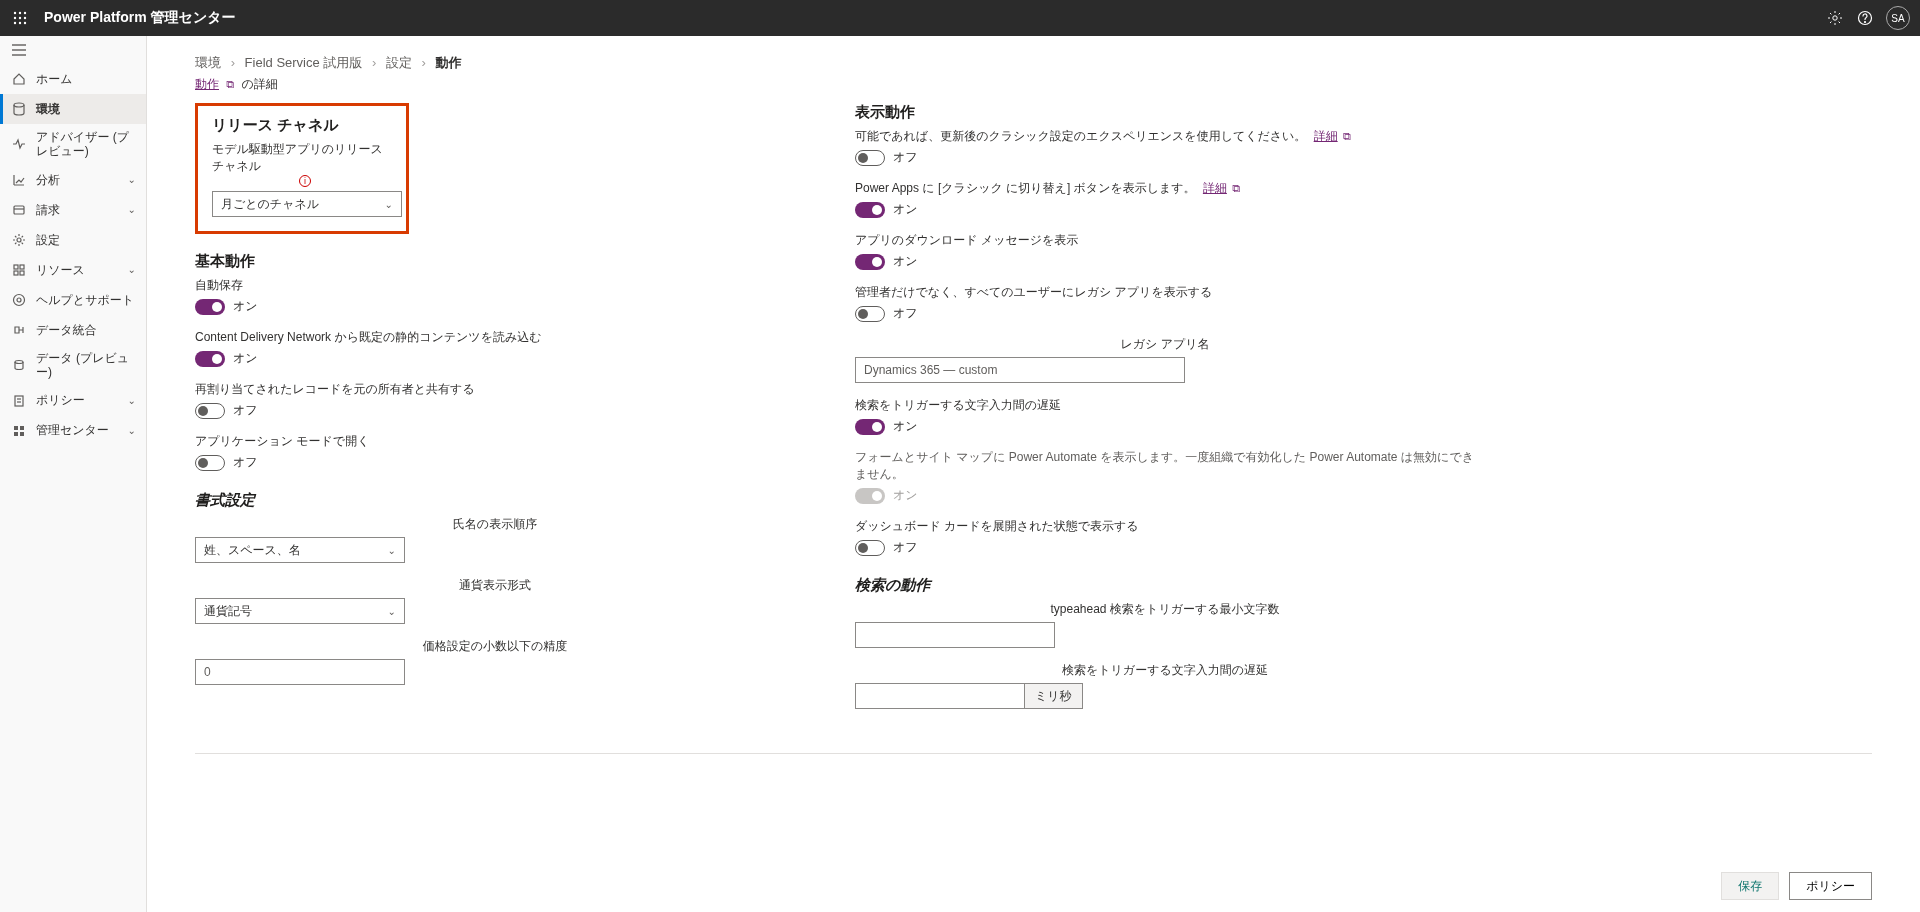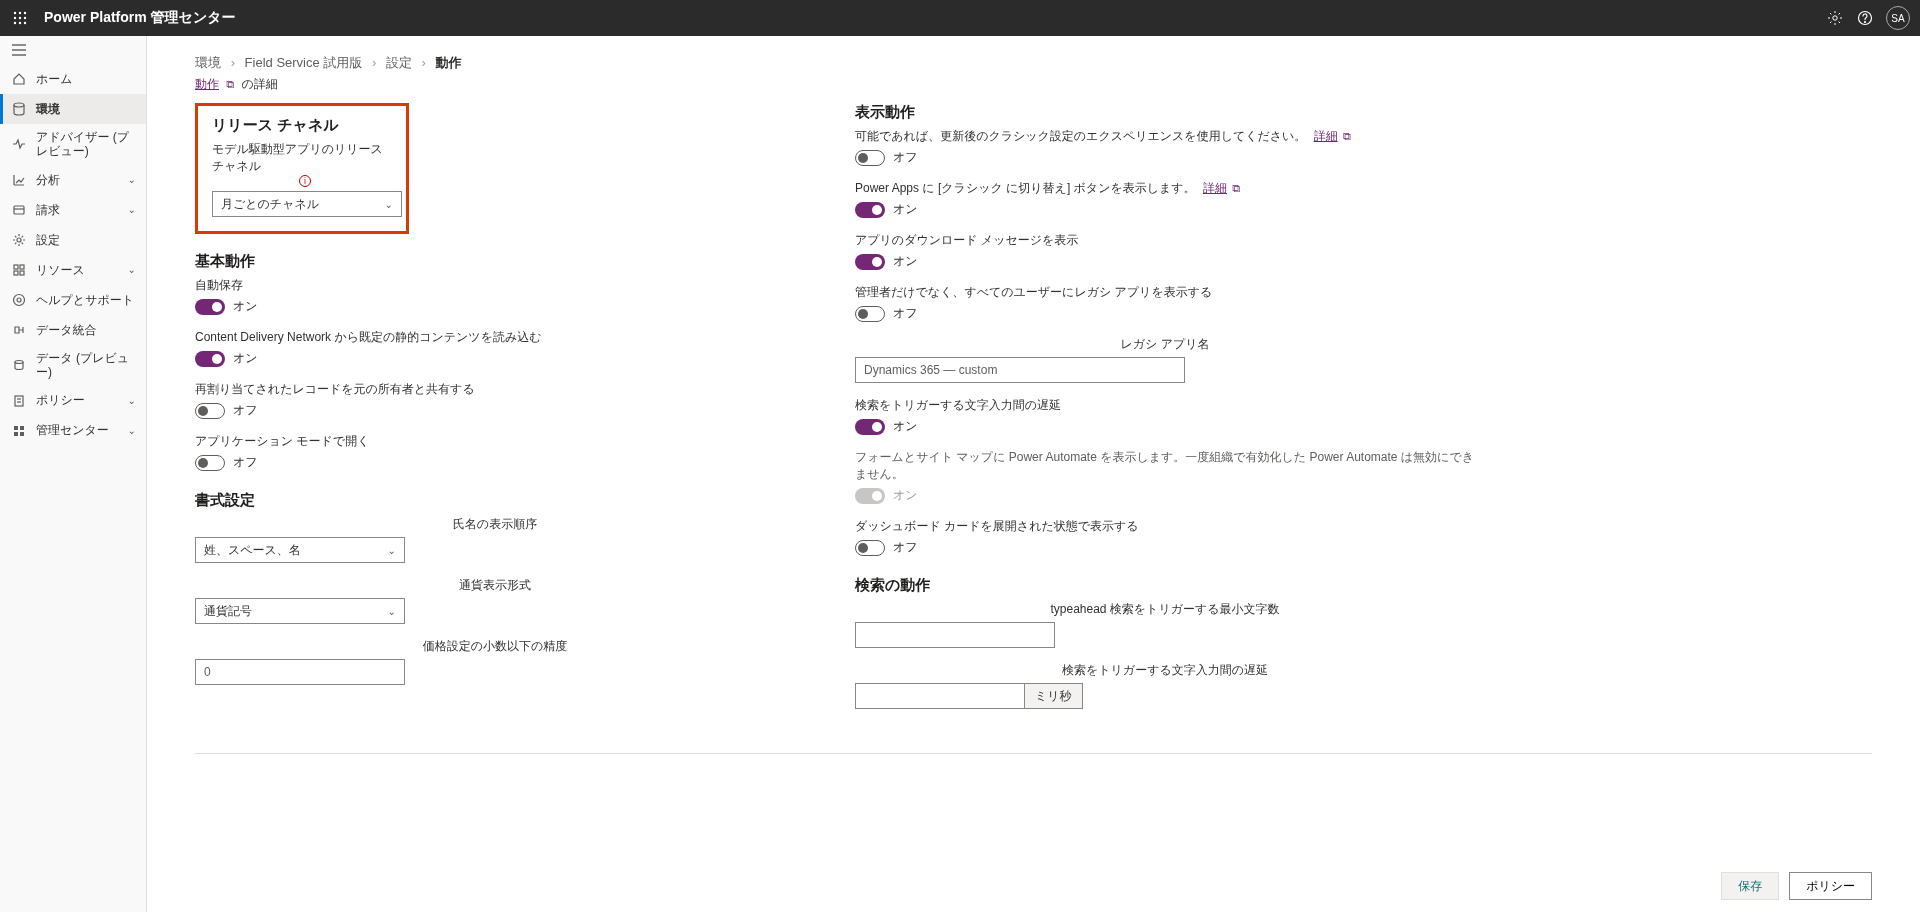--- a/index.html
+++ b/index.html
@@ -26,21 +26,21 @@
 .bc .current { color: #323130; font-weight: 600; }
 .sublink { font-size: 12px; margin-bottom: 10px; }
 .sublink a { color: #742774; text-decoration: underline; }
 .sublink .ext { margin-left: 4px; color: #742774; font-size: 11px; }
 .sublink .suffix { color: #323130; margin-left: 4px; }
 .cols { display: flex; gap: 60px; }
 .col { flex: 0 0 600px; }
 .col.right { flex: 0 0 620px; }
 .red-box { border: 3px solid #d83b01; padding: 10px 14px 14px 14px; margin-bottom: 18px; width: 214px; }
 .section-title { font-size: 15px; font-weight: 600; margin-bottom: 6px; color: #201f1e; }
-.section-title.mt { margin-top: 20px; }
+.section-title.mt { margin-top: 20px; font-style: italic; }
 .field-label { font-size: 12px; color: #323130; margin-bottom: 4px; display: flex; align-items: center; flex-direction: column; }
 .field-label .info { margin-left: 6px; width: 12px; height: 12px; border: 1px solid #c00; border-radius: 50%; font-size: 9px; color: #c00; display: flex; align-items: center; justify-content: center; }
 .dropdown { border: 1px solid #8a8886; height: 26px; display: flex; align-items: center; padding: 0 8px; font-size: 12px; background: #fff; cursor: pointer; justify-content: space-between; }
 .dropdown .chev { font-size: 10px; color: #605e5c; }
 .dropdown.w190 { width: 190px; gap: 40px; }
 .dropdown.w210 { width: 210px; }
 .toggle-row { display: flex; align-items: center; margin-bottom: 14px; }
 .toggle { width: 30px; height: 16px; border-radius: 8px; position: relative; cursor: pointer; margin-right: 8px; flex-shrink: 0; }
 .toggle .knob { width: 10px; height: 10px; border-radius: 50%; background: #fff; position: absolute; top: 3px; }
 .toggle.on { background: #742774; }

